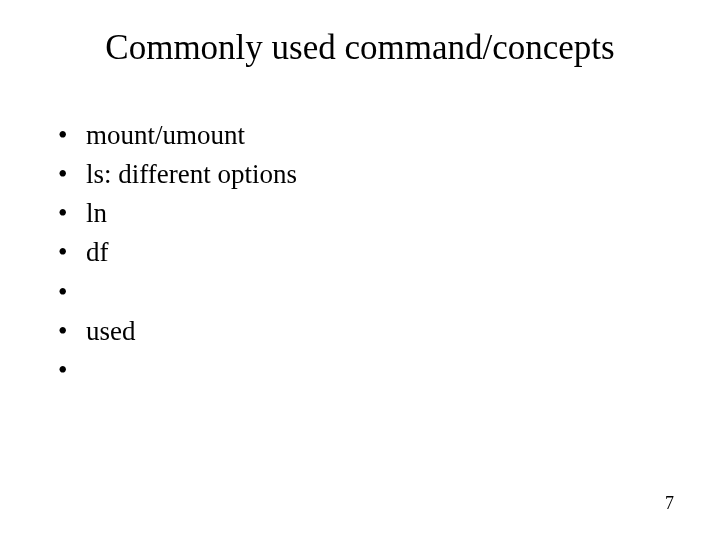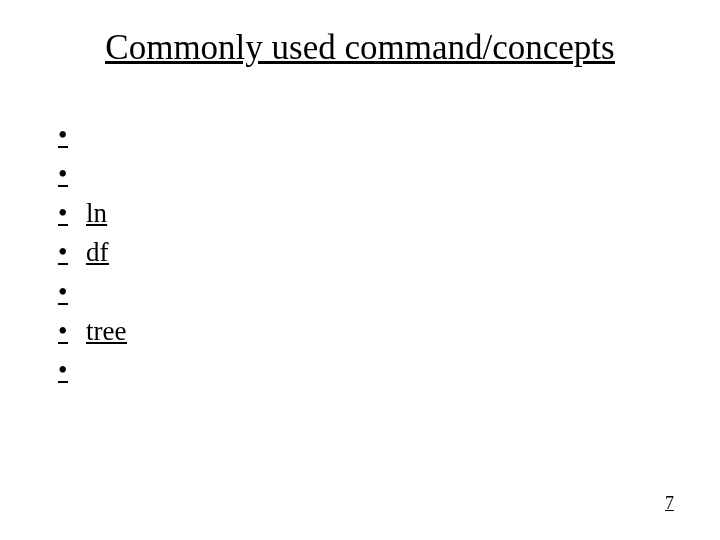--- a/index.html
+++ b/index.html
@@ -1,19 +1,18 @@
 <!DOCTYPE html>
 <html><head>
 <meta charset="utf-8">
 <style>
   * {
     margin: 0;
     padding: 0;
     box-sizing: border-box;
-    text-decoration: underline;
   }
   body {
     width: 720px;
     height: 540px;
     background: #ffffff;
     font-family: "Times New Roman", Times, serif;
     color: #000000;
     position: relative;
     overflow: hidden;
   }
@@ -54,37 +53,39 @@
   }
 </style>
 </head>
 <body>
 
 <div class="slide">
   <h1 class="title">Commonly used command/concepts</h1>
   <ul class="bullets">
     <li>
       <span class="dot">•</span>
+      <span>mount/umount</span>
     </li>
     <li>
       <span class="dot">•</span>
+      <span>ls: different options</span>
     </li>
     <li>
       <span class="dot">•</span>
       <span>ln</span>
     </li>
     <li>
       <span class="dot">•</span>
       <span>df</span>
     </li>
     <li>
       <span class="dot">•</span>
     </li>
     <li>
       <span class="dot">•</span>
-      <span>tree</span>
+      <span>used</span>
     </li>
     <li>
       <span class="dot">•</span>
     </li>
   </ul>
   <div class="page-number">7</div>
 </div>
 
 </body></html>

